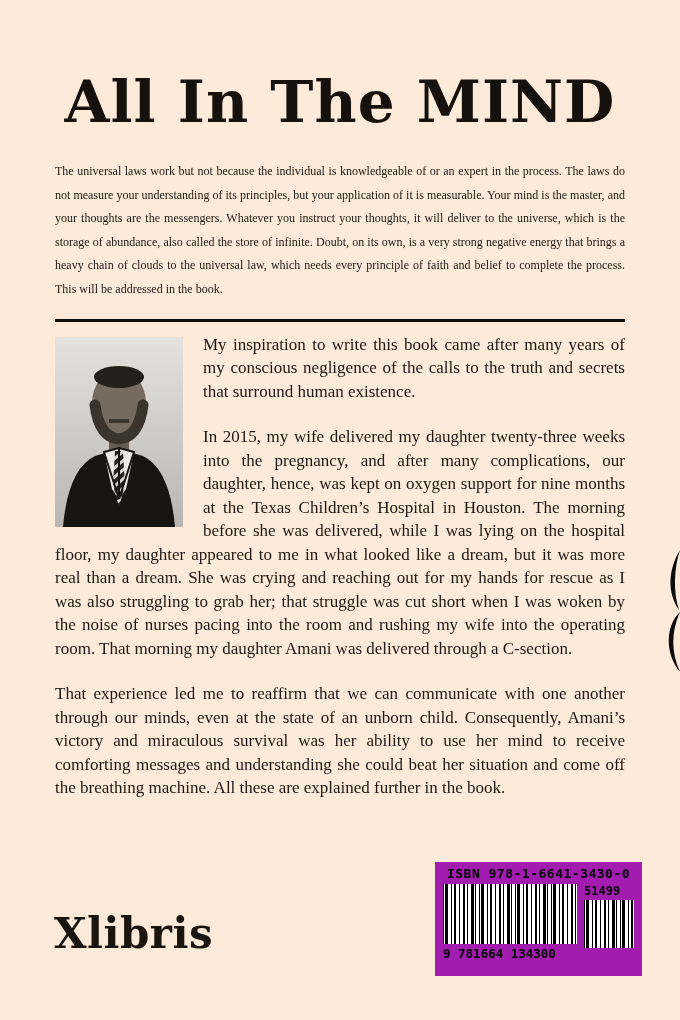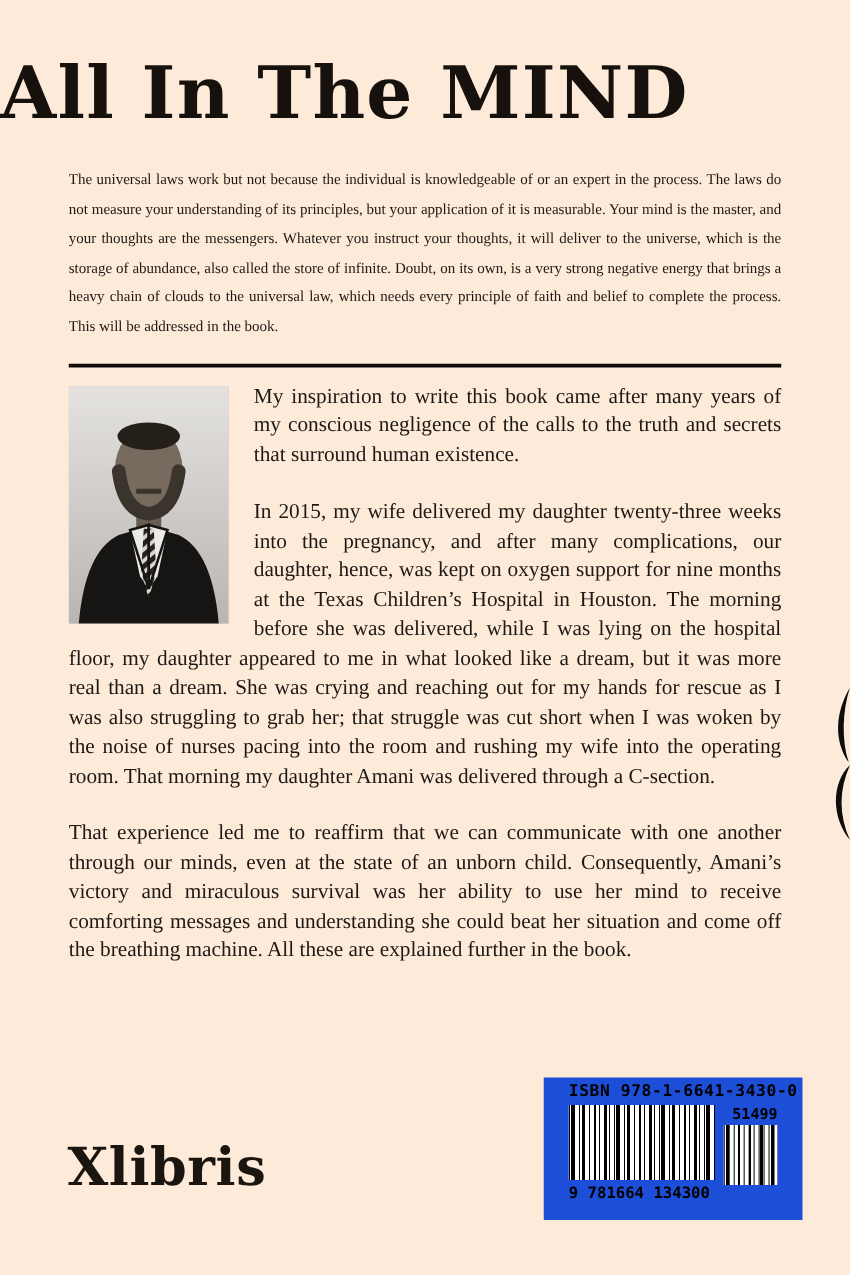--- a/index.html
+++ b/index.html
@@ -8,21 +8,22 @@
     width:680px;
     height:1020px;
     background:#fdead9;
     color:#1d1814;
     font-family:"Liberation Serif", serif;
     overflow:hidden;
     box-sizing:border-box;
   }
   .title {
     margin:0;
-    padding-top:40px;
+    padding-top:68px;
+    text-align:center;
     font-family:"DejaVu Serif", serif;
     font-weight:700;
     font-size:58px;
     letter-spacing:1px;
     color:#16110d;
   }
   .intro {
     margin:24px 55px 0;
     font-size:12px;
     line-height:23.5px;
@@ -67,23 +68,23 @@
     letter-spacing:0.5px;
     color:#1b1510;
     margin-top:12px;
   }
   .barcode-box {
     position:absolute;
     right:38px;
     bottom:44px;
     width:207px;
     height:114px;
-    background:#1d4ed8;
+    background:#a21caf;
     box-sizing:border-box;
-    padding:4px 20px 3px;
+    padding:4px 8px 3px;
     font-family:"DejaVu Sans Mono", monospace;
     color:#000;
     margin-top:32px;
   }
   .isbn-top {
     text-align:center;
     font-size:13px;
     font-weight:700;
     letter-spacing:0.5px;
     white-space:nowrap;
@@ -102,21 +103,21 @@
   .main-bars { height:60px; }
   .main-digits {
     text-align:left;
     font-size:12.5px;
     font-weight:700;
     margin-top:2px;
     white-space:nowrap;
   }
   .addon-col { width:50px; margin-left:7px; display:flex; flex-direction:column; }
   .addon-label {
-    text-align:right;
+    text-align:left;
     font-size:12px;
     font-weight:700;
   }
   .addon-bars { height:48px; margin-top:2px; }
 </style>
 </head>
 <body>
 
 <div class="cover">
 

